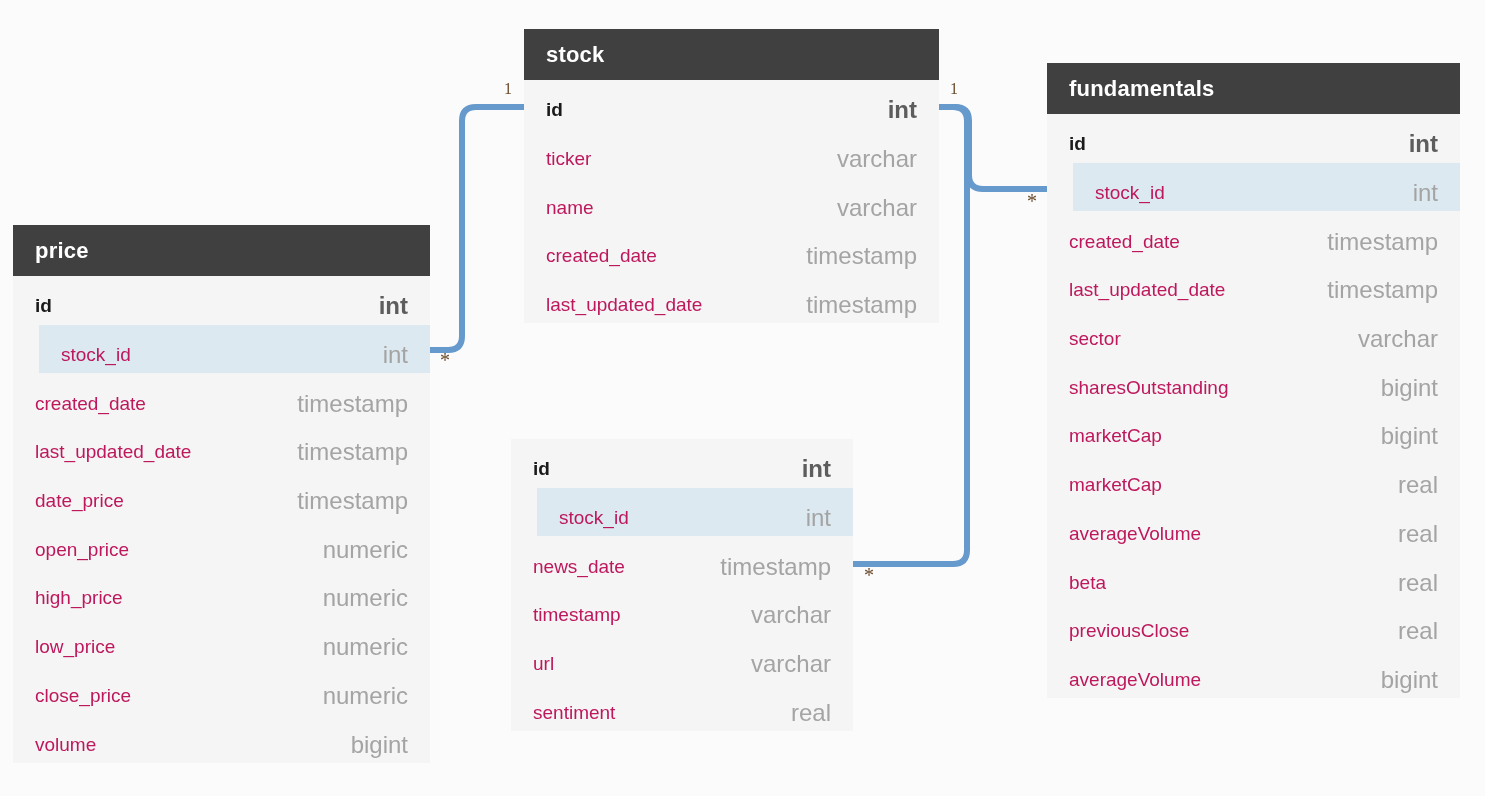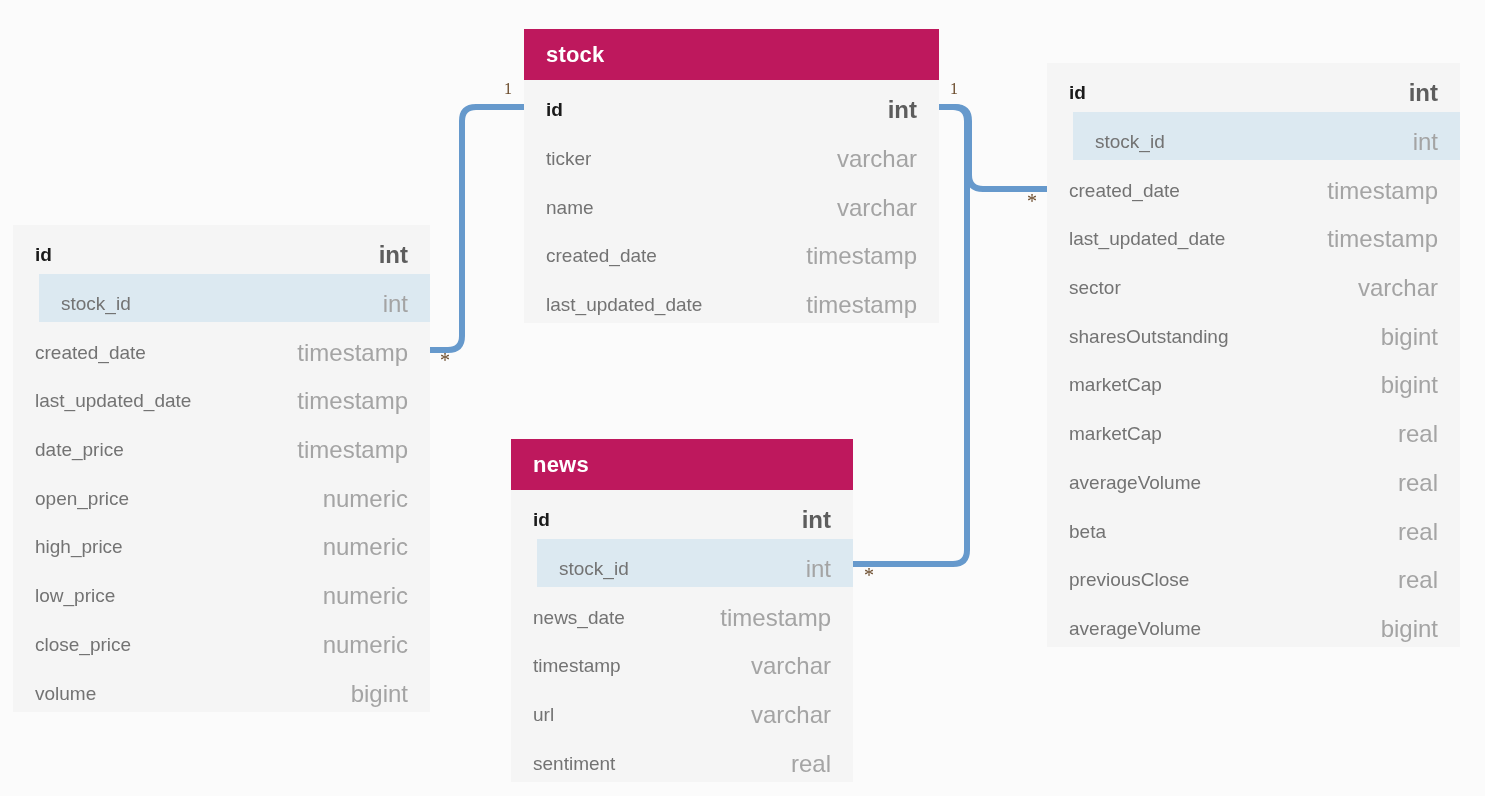--- a/index.html
+++ b/index.html
@@ -27,21 +27,21 @@
     height: 796px;
     pointer-events: none;
   }
   .entity {
     position: absolute;
     background: #f5f5f5;
     box-sizing: border-box;
     overflow: hidden;
   }
   .entity-header {
-    background: #be185d;
+    background: #404040;
     color: #ffffff;
     font-size: 22px;
     font-weight: bold;
     height: 51px;
     line-height: 51px;
     padding: 0 0 0 22px;
     box-sizing: border-box;
     letter-spacing: 0.2px;
   }
   .attr-row {
@@ -60,21 +60,21 @@
   .attr-row.pk .attr-type {
     color: #5d5d5d;
     font-weight: bold;
   }
   .attr-row.fk {
     background: #dce9f1;
     margin-left: 26px;
   }
   .attr-name {
     font-size: 19px;
-    color: #737373;
+    color: #be185d;
     white-space: nowrap;
   }
   .attr-type {
     font-size: 24px;
     color: #a4a4a4;
     white-space: nowrap;
   }
   .card-label {
     position: absolute;
     font-size: 16px;
@@ -96,20 +96,21 @@
 
     <path d="M 430 350 L 448 350 Q 462 350 462 336 L 462 121 Q 462 107 476 107 L 524 107" fill="none" stroke="#6699cc" stroke-width="6" stroke-linecap="round"></path>
 
     <path d="M 939 107 L 955 107 Q 969 107 969 121 L 969 175 Q 969 189 983 189 L 1047 189" fill="none" stroke="#6699cc" stroke-width="6" stroke-linecap="round"></path>
 
     <path d="M 939 107 L 953 107 Q 967 107 967 121 L 967 550 Q 967 564 953 564 L 853 564" fill="none" stroke="#6699cc" stroke-width="6" stroke-linecap="round"></path>
   </svg>
 
   <div id="entities-layer">
       <div class="entity" style="left: 13px; top: 225px; width: 417px;">
+        <div class="entity-header">price</div>
         <div class="attr-row pk">
           <span class="attr-name">id</span>
           <span class="attr-type">int</span>
         </div>
         <div class="attr-row fk">
           <span class="attr-name">stock_id</span>
           <span class="attr-type">int</span>
         </div>
         <div class="attr-row">
           <span class="attr-name">created_date</span>
@@ -161,21 +162,20 @@
         <div class="attr-row">
           <span class="attr-name">created_date</span>
           <span class="attr-type">timestamp</span>
         </div>
         <div class="attr-row">
           <span class="attr-name">last_updated_date</span>
           <span class="attr-type">timestamp</span>
         </div>
       </div>
       <div class="entity" style="left: 511px; top: 439px; width: 342px;">
-        <div class="entity-header">news</div>
         <div class="attr-row pk">
           <span class="attr-name">id</span>
           <span class="attr-type">int</span>
         </div>
         <div class="attr-row fk">
           <span class="attr-name">stock_id</span>
           <span class="attr-type">int</span>
         </div>
         <div class="attr-row">
           <span class="attr-name">news_date</span>
@@ -188,20 +188,21 @@
         <div class="attr-row">
           <span class="attr-name">url</span>
           <span class="attr-type">varchar</span>
         </div>
         <div class="attr-row">
           <span class="attr-name">sentiment</span>
           <span class="attr-type">real</span>
         </div>
       </div>
       <div class="entity" style="left: 1047px; top: 63px; width: 413px;">
+        <div class="entity-header">fundamentals</div>
         <div class="attr-row pk">
           <span class="attr-name">id</span>
           <span class="attr-type">int</span>
         </div>
         <div class="attr-row fk">
           <span class="attr-name">stock_id</span>
           <span class="attr-type">int</span>
         </div>
         <div class="attr-row">
           <span class="attr-name">created_date</span>

